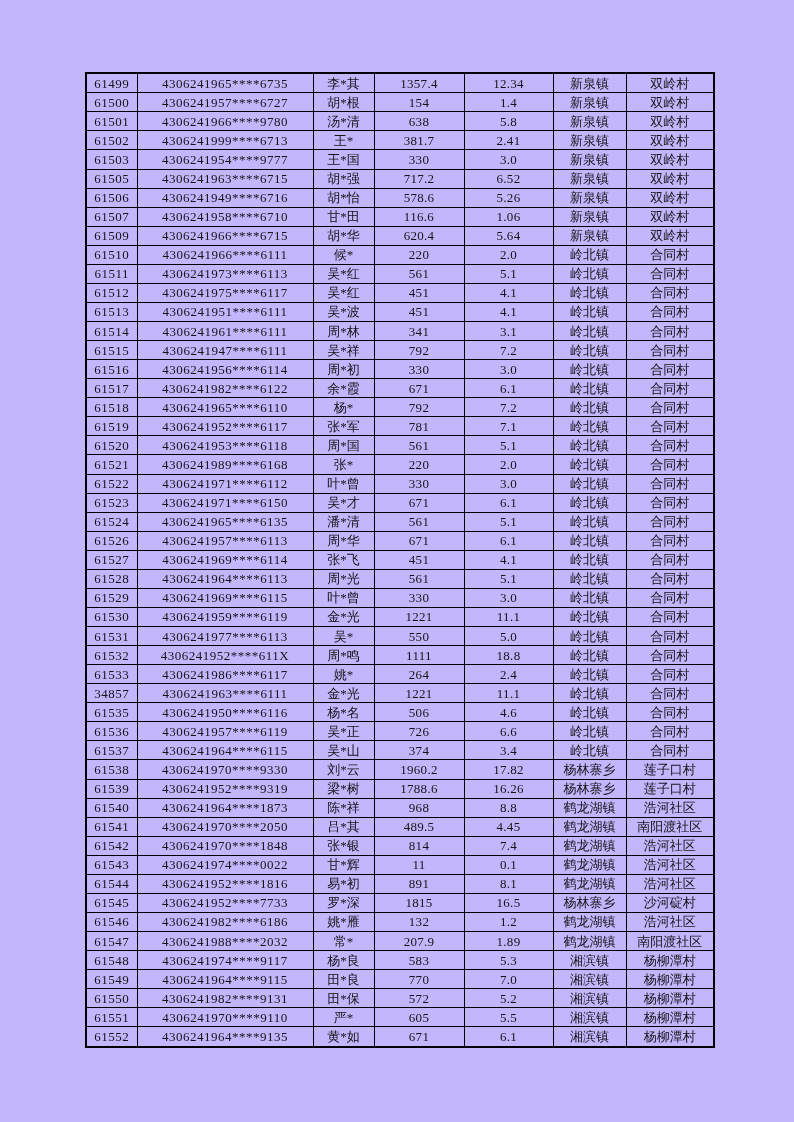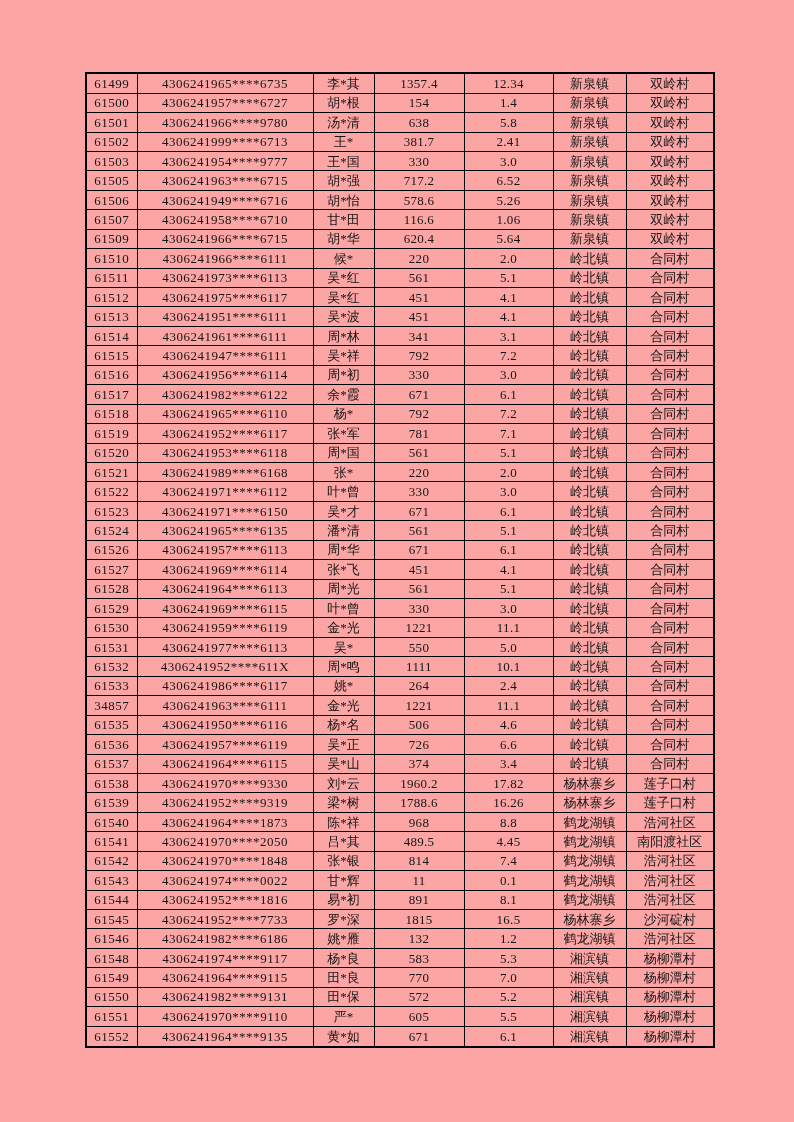--- a/index.html
+++ b/index.html
@@ -4,21 +4,21 @@
 <style>
   html, body {
     margin: 0;
     padding: 0;
     background: #ffffff;
   }
   .page {
     position: relative;
     width: 794px;
     height: 1122px;
-    background: #fca5a5;
+    background: #c4b5fd;
     font-family: "Liberation Serif", "DejaVu Serif", serif;
     overflow: hidden;
   }
   table.roster {
     position: absolute;
     left: 85px;
     top: 72px;
     width: 628px;
     height: 976px;
     border-collapse: collapse;
@@ -328,21 +328,21 @@
           <td>550</td>
           <td>5.0</td>
           <td>岭北镇</td>
           <td>合同村</td>
         </tr>
         <tr>
           <td>61532</td>
           <td>4306241952****611X</td>
           <td>周*鸣</td>
           <td>1111</td>
-          <td>10.1</td>
+          <td>18.8</td>
           <td>岭北镇</td>
           <td>合同村</td>
         </tr>
         <tr>
           <td>61533</td>
           <td>4306241986****6117</td>
           <td>姚*</td>
           <td>264</td>
           <td>2.4</td>
           <td>岭北镇</td>
@@ -459,20 +459,29 @@
         <tr>
           <td>61546</td>
           <td>4306241982****6186</td>
           <td>姚*雁</td>
           <td>132</td>
           <td>1.2</td>
           <td>鹤龙湖镇</td>
           <td>浩河社区</td>
         </tr>
         <tr>
+          <td>61547</td>
+          <td>4306241988****2032</td>
+          <td>常*</td>
+          <td>207.9</td>
+          <td>1.89</td>
+          <td>鹤龙湖镇</td>
+          <td>南阳渡社区</td>
+        </tr>
+        <tr>
           <td>61548</td>
           <td>4306241974****9117</td>
           <td>杨*良</td>
           <td>583</td>
           <td>5.3</td>
           <td>湘滨镇</td>
           <td>杨柳潭村</td>
         </tr>
         <tr>
           <td>61549</td>

